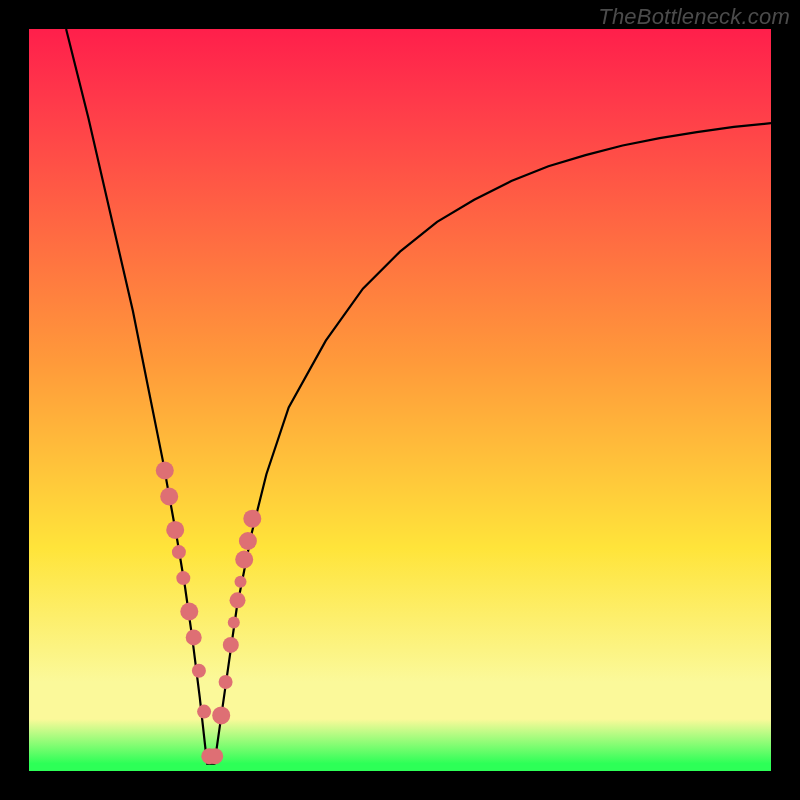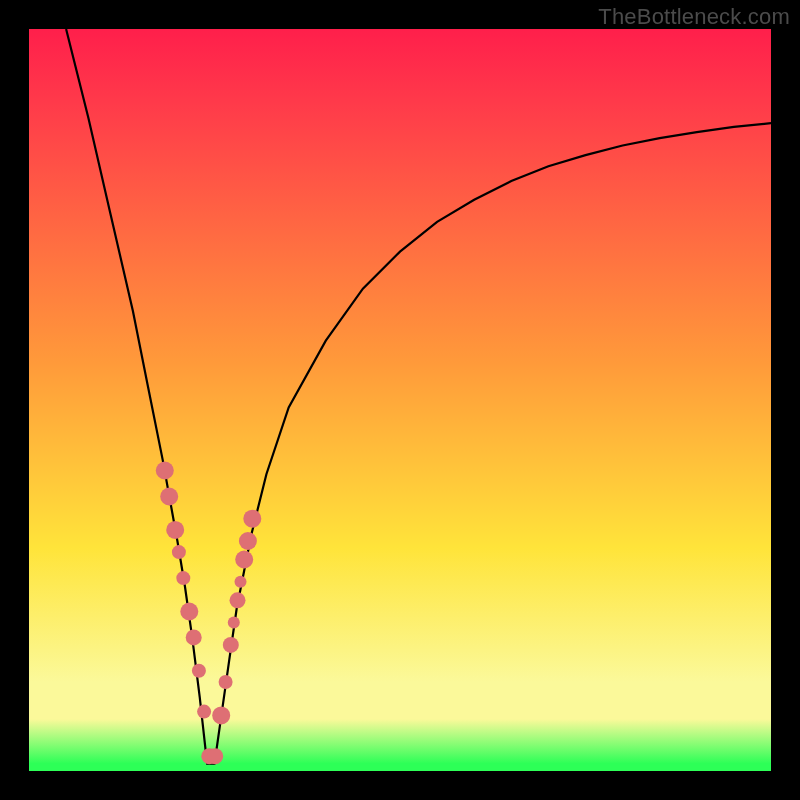--- a/index.html
+++ b/index.html
@@ -37,20 +37,21 @@
   }
   .watermark {
     position: absolute;
     top: 4px;
     right: 10px;
     color: #4b4b4b;
     font-size: 22px;
     letter-spacing: 0.2px;
     font-weight: 400;
     user-select: none;
+    font-style: italic;
   }
   svg.curve {
     position: absolute;
     inset: 0;
   }
   .curve-path {
     fill: none;
     stroke: #000;
     stroke-width: 2.2;
   }

